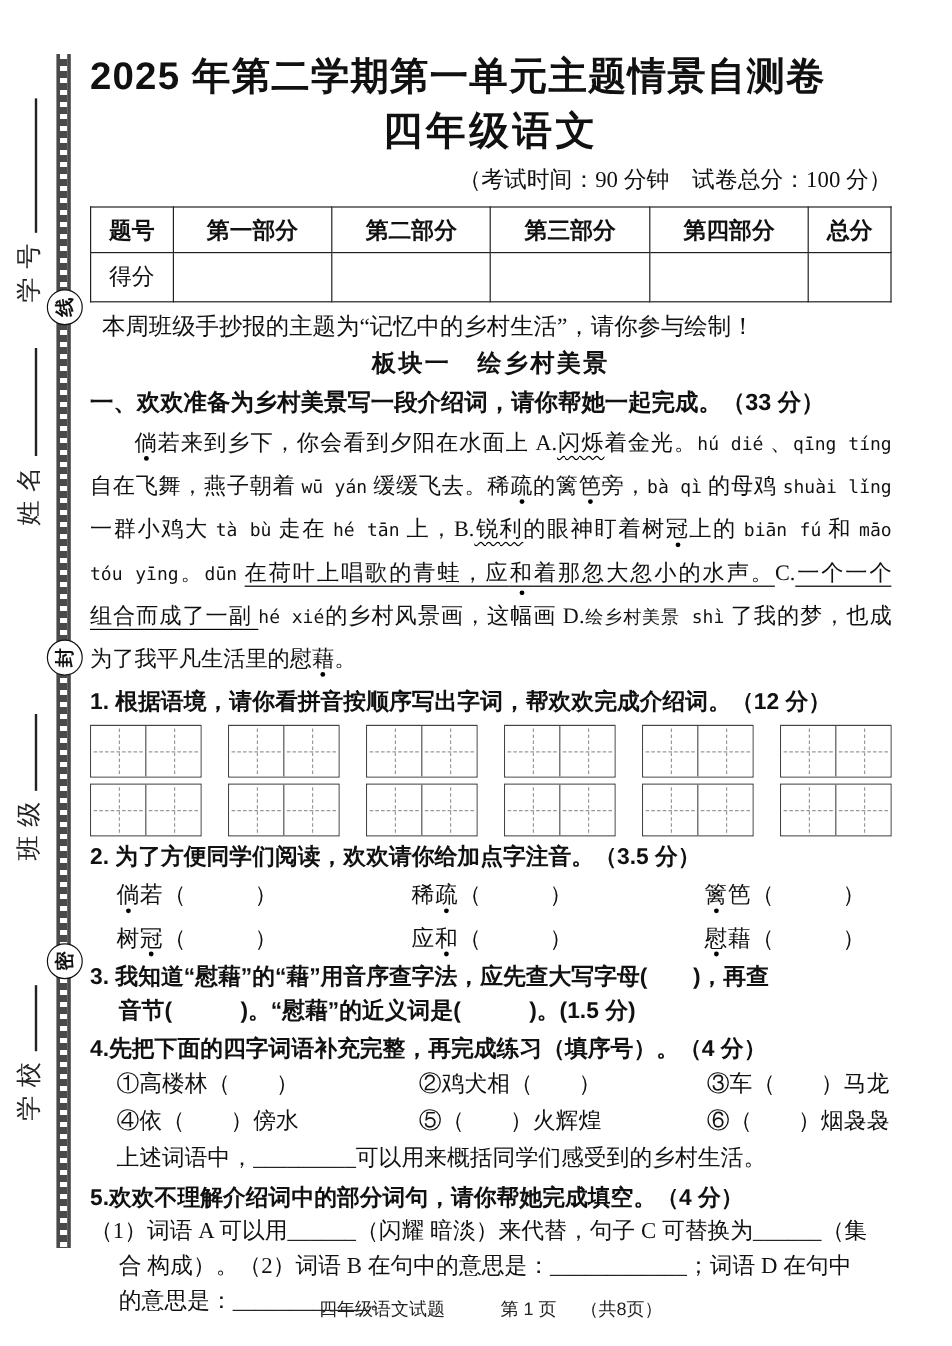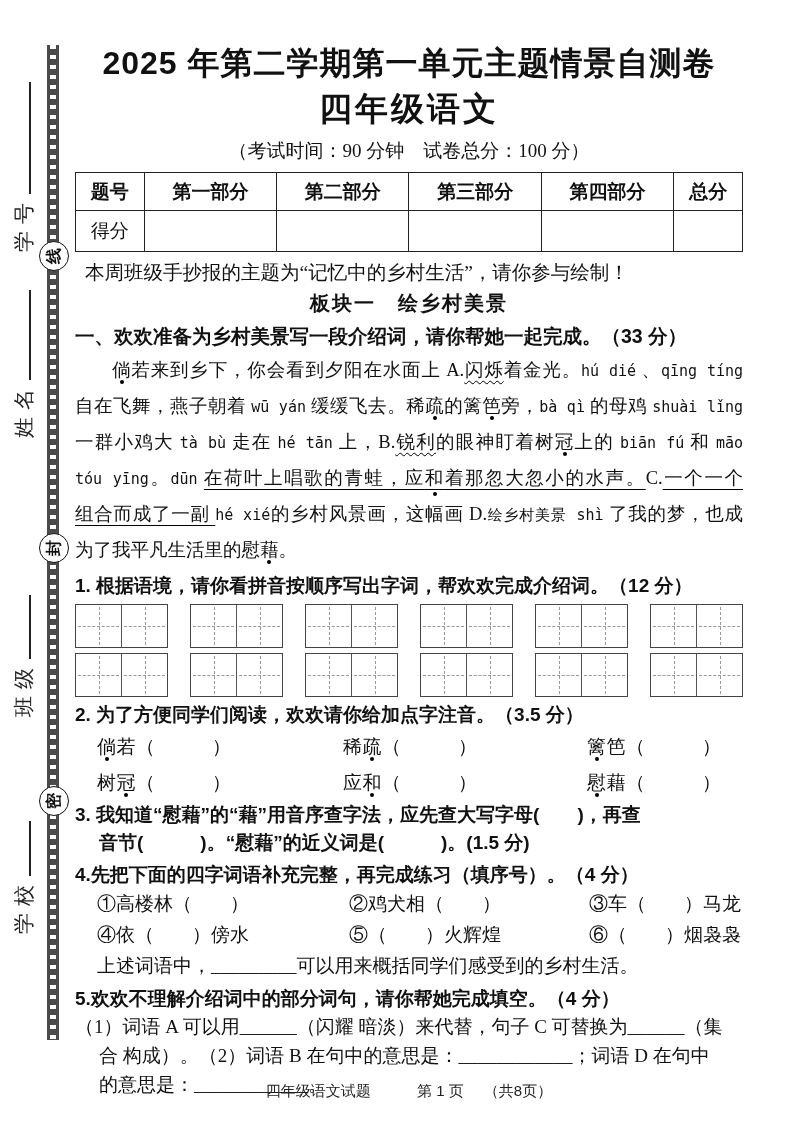--- a/index.html
+++ b/index.html
@@ -26,24 +26,24 @@
   .side-label .label-blank{
     display:inline-block;border-bottom:2px solid #222;height:5px;margin-left:2px;letter-spacing:0;
   }
   .sl0{top:252px;} .sl0 .label-blank{width:112px;}
   .sl1{top:438px;} .sl1 .label-blank{width:90px;}
   .sl2{top:717px;} .sl2 .label-blank{width:64px;}
   .sl3{top:934px;} .sl3 .label-blank{width:55px;}
   
   .content{position:absolute;left:75px;top:42px;width:668px;}
   .title1{font-family:"Liberation Sans","DejaVu Sans",sans-serif;font-weight:bold;
-    font-size:32px;text-align:center;letter-spacing:1px;line-height:42px;}
+    font-size:32px;text-align:left;letter-spacing:1px;line-height:42px;}
   .title2{font-family:"Liberation Sans","DejaVu Sans",sans-serif;font-weight:bold;
     font-size:33px;text-align:center;letter-spacing:3px;line-height:46px;margin-top:2px;}
-  .exam-info{text-align:center;font-size:19px;margin-top:6px;line-height:26px;}
+  .exam-info{text-align:right;font-size:19px;margin-top:6px;line-height:26px;}
   table.score{width:100%;border-collapse:collapse;margin-top:8px;
     font-family:"Liberation Sans","DejaVu Sans",sans-serif;font-size:19px;}
   table.score td{border:1.6px solid #222;text-align:center;}
   table.score tr.hd td{height:35px;font-weight:600;}
   table.score tr.bd td{height:38px;}
   .notice{font-size:19.5px;margin-top:7px;padding-left:10px;line-height:27px;}
   .heading{font-family:"Liberation Sans","DejaVu Sans",sans-serif;font-weight:bold;
     font-size:20px;text-align:center;margin-top:3px;line-height:28px;letter-spacing:2px;}
   .qmain{font-family:"Liberation Sans","DejaVu Sans",sans-serif;font-weight:bold;
     font-size:19.5px;margin-top:5px;line-height:28px;}

